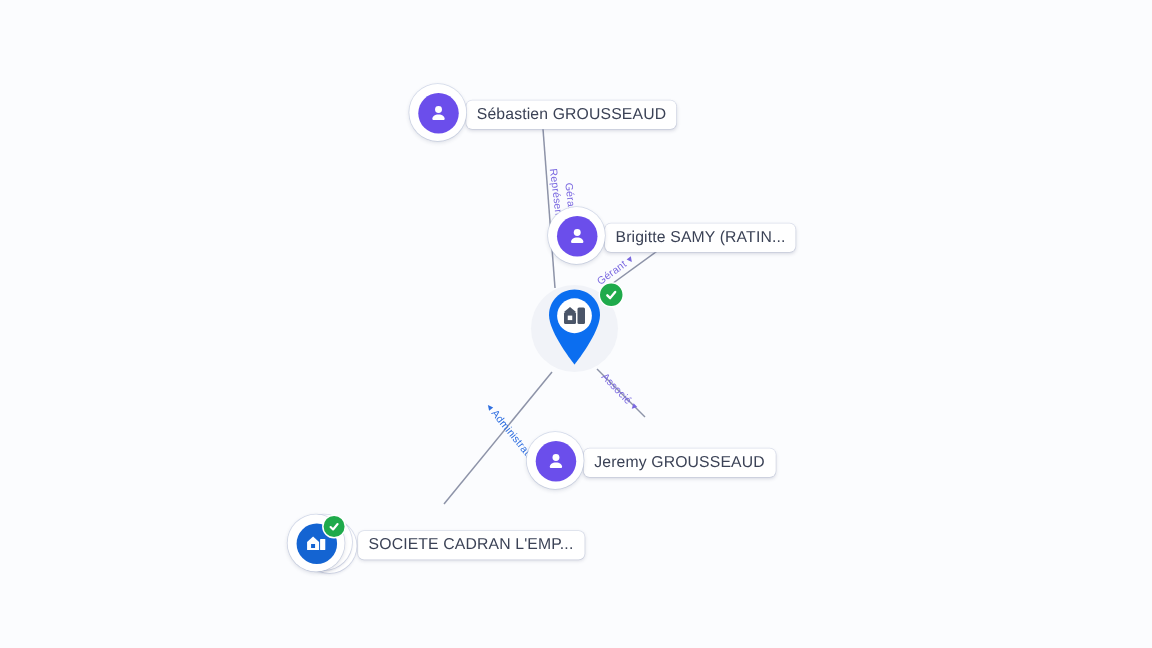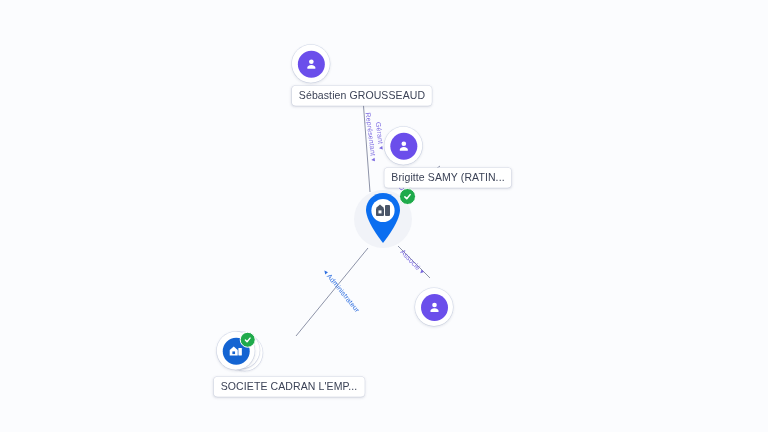--- a/index.html
+++ b/index.html
@@ -27,22 +27,22 @@
     top: 0;
     width: 768px;
     height: 432px;
   }
 
   
   .node {
     position: absolute;
     transform: translate(-50%, -50%);
     display: flex;
-    flex-direction: column;
-    align-items: flex-start;
+    flex-direction: row;
+    align-items: center;
   }
 
   
   .avatar-ring {
     width: 38px;
     height: 38px;
     border-radius: 50%;
     background: #ffffff;
     box-shadow: 0 1px 3px rgba(40,50,90,0.16), 0 0 0 0.5px rgba(190,200,225,0.55);
     display: flex;
@@ -271,20 +271,21 @@
 
   <div class="node" style="left:434px; top:307px;">
     <div class="avatar-ring">
       <div class="avatar-disc">
         <svg width="15" height="15" viewBox="0 0 24 24" fill="#ffffff" aria-hidden="true">
           <circle cx="12" cy="8" r="3.7"></circle>
           <path d="M12 13.2c-4 0-6.6 2.2-6.6 4.6 0 .9.6 1.4 1.6 1.4h10c1 0 1.6-.5 1.6-1.4 0-2.4-2.6-4.6-6.6-4.6z"></path>
         </svg>
       </div>
     </div>
+    <div class="node-label">Jeremy GROUSSEAUD</div>
   </div>
 
   <div class="node" style="left:289px; top:362px;">
     <div class="co-wrap">
       <div class="co-stack s2"></div>
       <div class="co-stack s1"></div>
       <div class="co-ring">
         <div class="co-disc">
           <svg width="16" height="16" viewBox="0 0 24 24" fill="#ffffff" aria-hidden="true">
             <polygon points="3,11 9,5.5 15,11 15,19 3,19"></polygon>

